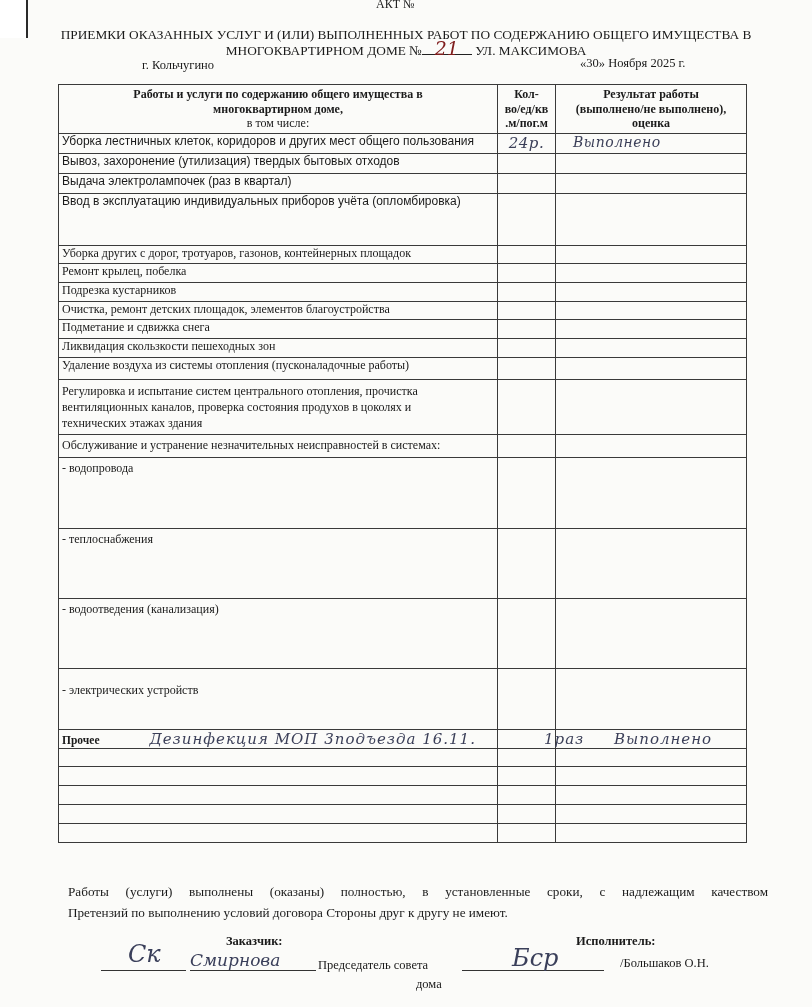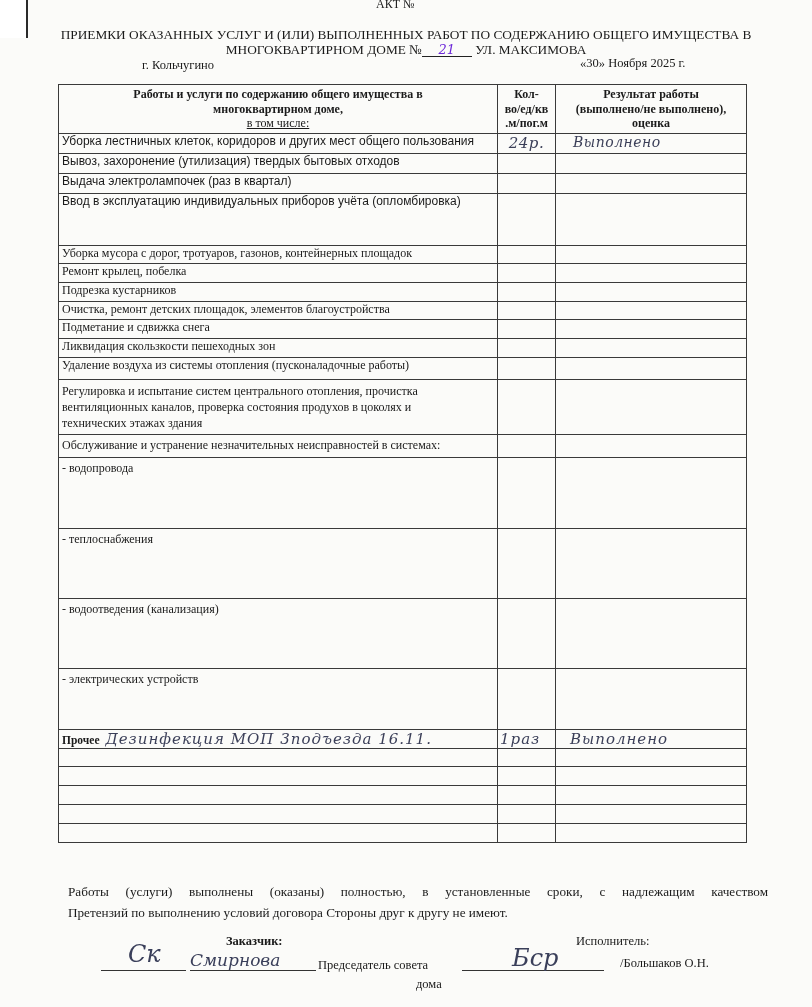--- a/index.html
+++ b/index.html
@@ -6,47 +6,47 @@
   body {
     width:812px; height:1007px; position:relative; overflow:hidden;
     background:#fbfbf9; color:#1a1a1a;
     font-family:"Liberation Serif", serif;
   }
   .edge-strip { position:absolute; left:0; top:0; width:26px; height:38px; background:#fff; border-right:2px solid #2a2a2a; }
   .abs { position:absolute; white-space:nowrap; }
   .act-no { left:376px; top:-3px; font-size:12px; }
   .title1 { left:0; width:812px; top:27px; text-align:center; font-size:13.3px; }
   .title2 { left:0; width:812px; top:42px; text-align:center; font-size:13.3px; }
-  .house-num { display:inline-block; width:50px; border-bottom:1px solid #222; text-align:center; font-family:"DejaVu Serif", serif; font-style:italic; color:#6d28d9; font-size:13px; line-height:12px; }
+  .house-num { display:inline-block; width:50px; border-bottom:1px solid #222; text-align:center; font-family:"DejaVu Serif", serif; font-style:italic; color:#7f1d1d; font-size:19px; line-height:12px; }
   .city { left:142px; top:58px; font-size:12.5px; }
   .date { left:580px; top:56px; font-size:12.5px; }
 
   table.grid {
     position:absolute; left:58px; top:84px; width:688px;
     border-collapse:collapse; table-layout:fixed;
   }
   table.grid td, table.grid th {
     border:1px solid #3a3a3a; padding:0 3px; vertical-align:top;
     font-size:12px; overflow:hidden;
   }
   table.grid th { font-weight:bold; text-align:center; vertical-align:middle; font-size:12px; line-height:14.5px; }
-  th .sub { font-weight:normal;text-decoration:underline; }
+  th .sub { font-weight:normal; }
   .sans { font-family:"Liberation Sans", sans-serif; font-size:11.6px; }
   .serif { font-family:"Liberation Serif", serif; font-size:12.2px; }
   .hand { font-family:"DejaVu Serif", serif; font-style:italic; color:#3b3f58; font-size:14px; white-space:nowrap; letter-spacing:0.5px; }
   .hand-qty { font-size:15px; text-align:center; }
   td.qty, td.res { vertical-align:middle; }
   td.res .hand { padding-left:14px; }
   .proch-label { font-weight:bold; font-size:11.5px; margin-right:6px;margin-top:25px; }
-  .proch-hand { font-family:"DejaVu Serif", serif; font-style:italic; color:#3b3f58; font-size:15px; letter-spacing:1px; }
+  .proch-hand { font-family:"DejaVu Serif", serif; font-style:italic; color:#3b3f58; font-size:15px; letter-spacing:1px;margin-left:44px; }
 
   .footer1 { left:68px; top:884px; width:700px; font-size:13.2px; text-align:justify; text-align-last:justify; white-space:normal; }
   .footer2 { left:68px; top:905px; font-size:13.2px; }
   .lbl-customer { left:226px; top:934px; font-size:12.5px; font-weight:bold; }
-  .lbl-contractor { left:576px; top:934px; font-size:12.5px; font-weight:normal; }
+  .lbl-contractor { left:576px; top:934px; font-size:12.5px; font-weight:bold; }
   .sig-line { position:absolute; height:0; border-top:1px solid #333; }
   .sig { position:absolute; font-family:"DejaVu Serif", serif; font-style:italic; color:#3a3f5a; }
   .chair1 { left:318px; top:958px; font-size:12.5px; }
   .chair2 { left:416px; top:977px; font-size:12.5px; }
   .contractor-name { left:620px; top:956px; font-size:12.5px; }
 </style>
 </head>
 <body>
 
 <div class="edge-strip"></div>
@@ -103,21 +103,21 @@
       <td class="sans">Выдача электролампочек (раз в квартал)</td>
       <td class="qty"></td>
       <td class="res"></td>
     </tr>
     <tr style="height:52px">
       <td class="sans">Ввод в эксплуатацию индивидуальных приборов учёта (опломбировка)</td>
       <td class="qty"></td>
       <td class="res"></td>
     </tr>
     <tr style="height:18px">
-      <td class="serif">Уборка мусора с дорог, тротуаров, газонов, контейнерных площадок</td>
+      <td class="serif">Уборка других с дорог, тротуаров, газонов, контейнерных площадок</td>
       <td class="qty"></td>
       <td class="res"></td>
     </tr>
     <tr style="height:19px">
       <td class="serif">Ремонт крылец, побелка</td>
       <td class="qty"></td>
       <td class="res"></td>
     </tr>
     <tr style="height:19px">
       <td class="serif">Подрезка  кустарников</td>
@@ -163,21 +163,21 @@
       <td class="serif" style="padding-top:3px">- теплоснабжения</td>
       <td></td>
       <td></td>
     </tr>
     <tr style="height:70px">
       <td class="serif" style="padding-top:3px">- водоотведения (канализация)</td>
       <td></td>
       <td></td>
     </tr>
     <tr style="height:61px">
-      <td class="serif" style="padding-top:3px">- электрических устройств</td>
+      <td class="serif" style="padding-top:14px">- электрических устройств</td>
       <td></td>
       <td></td>
     </tr>
     <tr style="height:18px">
       <td style="vertical-align:bottom;overflow:visible;white-space:nowrap">
         <span class="proch-label">Прочее</span><span class="proch-hand">Дезинфекция МОП 3подъезда 16.11.</span>
       </td>
       <td style="vertical-align:bottom;overflow:visible;padding:0 2px"><span class="proch-hand">1раз</span></td>
       <td style="vertical-align:bottom;overflow:visible;padding-left:14px"><span class="proch-hand">Выполнено</span></td>
     </tr>

